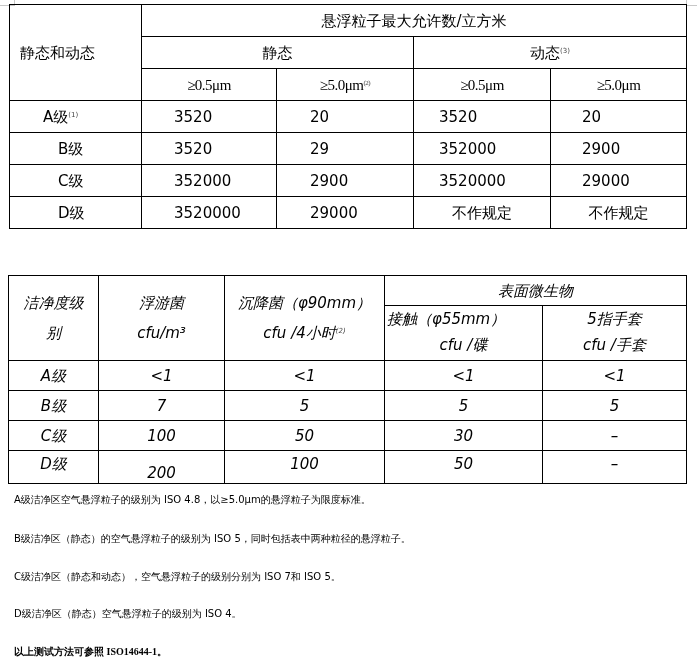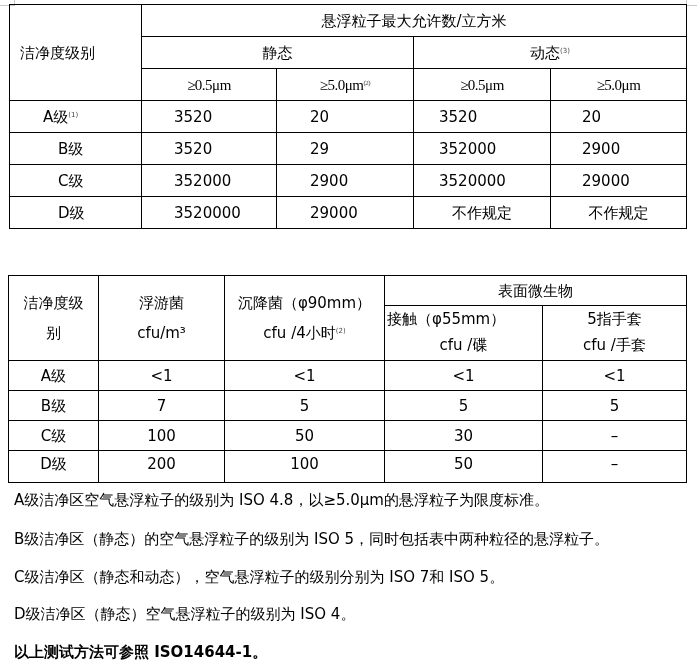--- a/index.html
+++ b/index.html
@@ -23,44 +23,44 @@
   td {
     border: 1.5px solid #000; padding: 0; vertical-align: middle;
     font-size: 15px; line-height: 20px; white-space: nowrap;
   }
   .c { text-align: center; }
   .l { text-align: left; padding-left: 33px; }
   .sup { font-size: 7px; vertical-align: top; position: relative; top: -2px; color: #444; }
   .mono { font-family: Liberation Serif, serif; font-size: 15px; letter-spacing: -0.5px; }
   #t1 { left: 9px; top: 4px; width: 677px; }
   #t1 td { height: 31px; }
-  #t2 { left: 8px; top: 275px; width: 678px; }
+  #t2 { left: 8px; top: 275px; width: 678px; font-style: italic; }
   #t2 td { font-size: 15px; }
   .note {
-    position: absolute; left: 14px; font-size: 15px; line-height: 18px; white-space: nowrap;
+    position: absolute; left: 14px; font-size: 10px; line-height: 18px; white-space: nowrap;
   }
-  .note.bold { font-weight: bold; }
+  .note.bold { font-weight: bold; font-family: Liberation Serif, serif; }
 </style>
 </head>
 <body>
 
 <div class="corner-mark"></div>
 <div class="corner-mark-r"></div>
 
 <table id="t1">
   <colgroup>
     <col style="width:132px">
       <col style="width:135px">
       <col style="width:137px">
       <col style="width:137px">
       <col style="width:136px">
   </colgroup>
   <tbody>
       <tr>
-    <td rowspan="3" class="l" style="padding-left:10px">洁净度级别</td>
+    <td rowspan="3" class="l" style="padding-left:10px">静态和动态</td>
     <td colspan="4" class="c">悬浮粒子最大允许数/立方米</td>
   </tr>
   <tr>
     <td colspan="2" class="c">静态</td>
     <td colspan="2" class="c"><span>动态</span><span class="sup">(3)</span></td>
   </tr>
   <tr>
     <td class="c mono"><span>≥0.5μm</span></td>
     <td class="c mono"><span>≥5.0μm</span><span class="sup">(2)</span></td>
     <td class="c mono"><span>≥0.5μm</span></td>
@@ -147,21 +147,21 @@
   </tr>
   <tr style="height:30px">
     <td class="c">C级</td>
     <td class="c">100</td>
     <td class="c">50</td>
     <td class="c">30</td>
     <td class="c">–</td>
   </tr>
   <tr style="height:32px">
     <td class="c" style="vertical-align:top; padding-top:3px">D级</td>
-    <td class="c" style="vertical-align:top; padding-top:3px">200</td>
+    <td class="c" style="vertical-align:top; padding-top:12px">200</td>
     <td class="c" style="vertical-align:top; padding-top:3px">100</td>
     <td class="c" style="vertical-align:top; padding-top:3px">50</td>
     <td class="c" style="vertical-align:top; padding-top:3px">–</td>
   </tr>
 </tbody>
   </table>
 
 <div class="note" style="top:491px">A级洁净区空气悬浮粒子的级别为 ISO 4.8，以≥5.0μm的悬浮粒子为限度标准。</div>
 <div class="note" style="top:530px">B级洁净区（静态）的空气悬浮粒子的级别为 ISO 5，同时包括表中两种粒径的悬浮粒子。</div>
 <div class="note" style="top:568px">C级洁净区（静态和动态），空气悬浮粒子的级别分别为 ISO 7和 ISO 5。</div>

